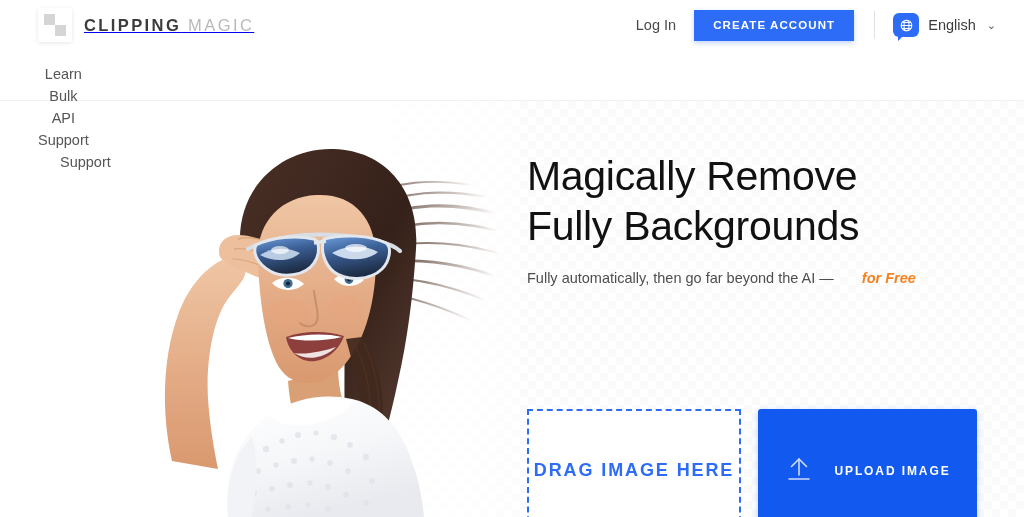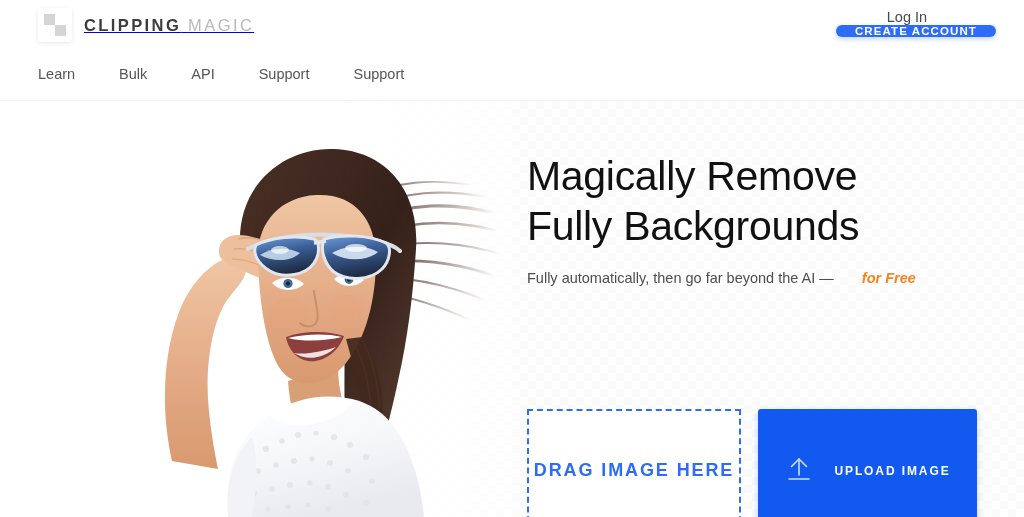--- a/index.html
+++ b/index.html
@@ -70,59 +70,59 @@
   .brand-text .b1 { color: #3c3c3c; font-weight: 700; }
   .brand-text .b2 { color: #b9b9b9; font-weight: 400; }
 
   .mainnav {
     position: absolute;
     left: 38px;
     top: 63px;
     display: flex;
     align-items: center;
     gap: 0;
+    flex-direction: column;
   }
   .mainnav a {
     display: block;
     font-size: 14.5px;
     color: #555555;
     text-decoration: none;
     padding: 0 22px 0 0;
     margin-right: 22px;
     line-height: 22px;
     white-space: nowrap;
   }
   .mainnav a:last-child { margin-right: 0; padding-right: 0; }
 
   .header-right {
     position: absolute;
     right: 28px;
     top: 9px;
     display: flex;
     align-items: center;
     height: 32px;
-    flex-direction: column;
   }
 
   .login-link {
     font-size: 14.5px;
     color: #4a4a4a;
     text-decoration: none;
     margin-right: 18px;
     white-space: nowrap;
   }
 
   .create-account {
     display: inline-flex;
     align-items: center;
     justify-content: center;
     height: 31px;
     padding: 0 19px;
     border: none;
-    border-radius: 12px;
+    border-radius: 0;
     background: #2d6cf6;
     color: #ffffff;
     font-family: "Liberation Sans", sans-serif;
     font-size: 11.5px;
     font-weight: 700;
     letter-spacing: 1.1px;
     white-space: nowrap;
     cursor: pointer;
     box-shadow: 0 2px 5px rgba(45,108,246,0.30);
   }
@@ -314,20 +314,33 @@
       <a href="#">Support</a>
       <a href="#">Support</a>
     </nav>
 
     <div class="header-right">
       <a class="login-link" href="#">Log In</a>
       <button class="create-account">CREATE ACCOUNT</button>
 
       <span class="hr-divider"></span>
 
+      <div class="lang">
+        <span class="lang-bubble">
+          <svg width="15" height="15" viewBox="0 0 24 24" fill="none" stroke="#ffffff" stroke-width="1.7">
+            <circle cx="12" cy="12" r="8.5"></circle>
+            <ellipse cx="12" cy="12" rx="4" ry="8.5"></ellipse>
+            <line x1="3.5" y1="12" x2="20.5" y2="12"></line>
+            <line x1="5.2" y1="7.2" x2="18.8" y2="7.2"></line>
+            <line x1="5.2" y1="16.8" x2="18.8" y2="16.8"></line>
+          </svg>
+        </span>
+        <span class="lang-label">English</span>
+        <span class="lang-caret">⌄</span>
+      </div>
     </div>
   </div>
 
   <div class="hero">
 
     <div class="hero-fade-left"></div>
 
     <div class="photo">
       <svg viewBox="0 0 400 386" xmlns="http://www.w3.org/2000/svg">
         <defs>

